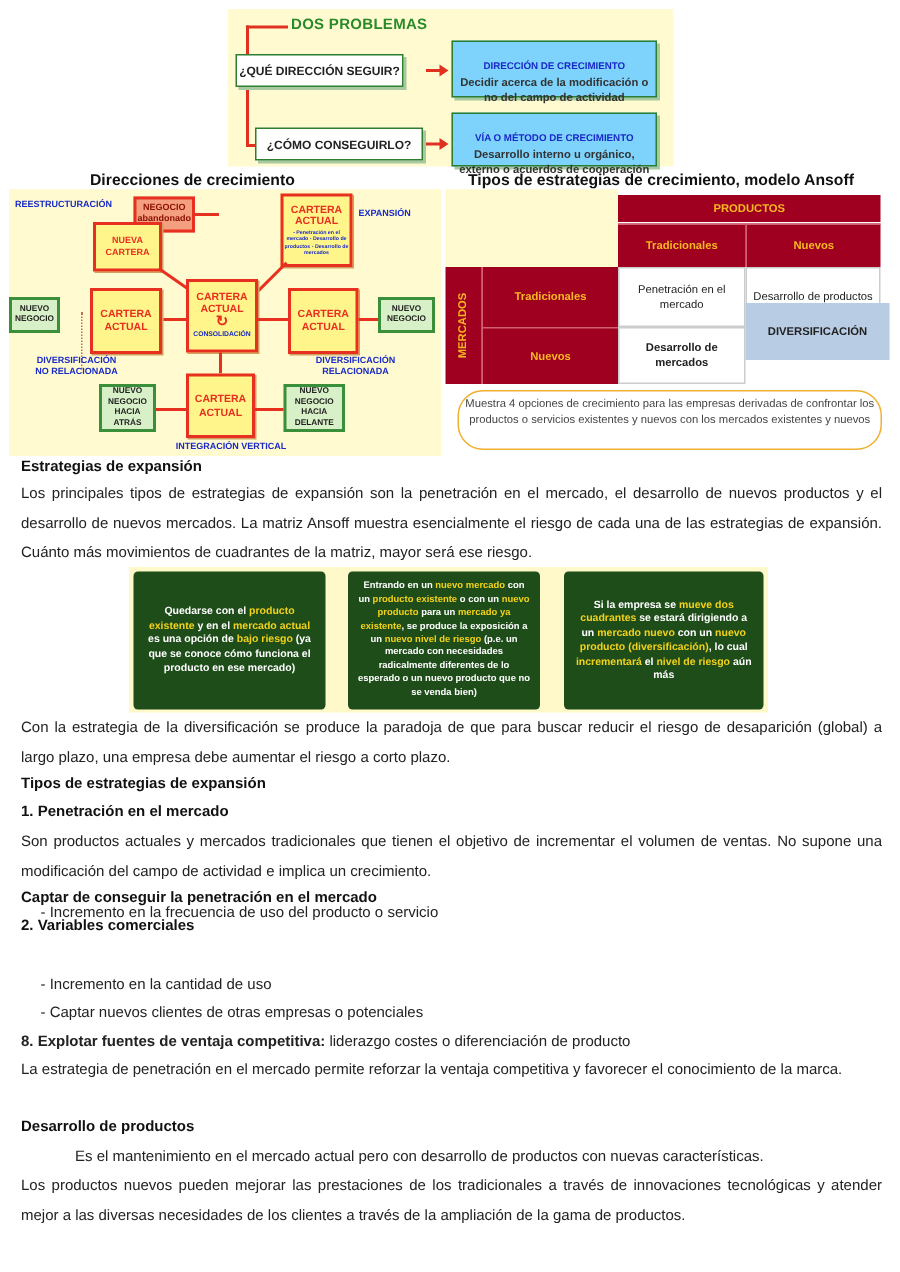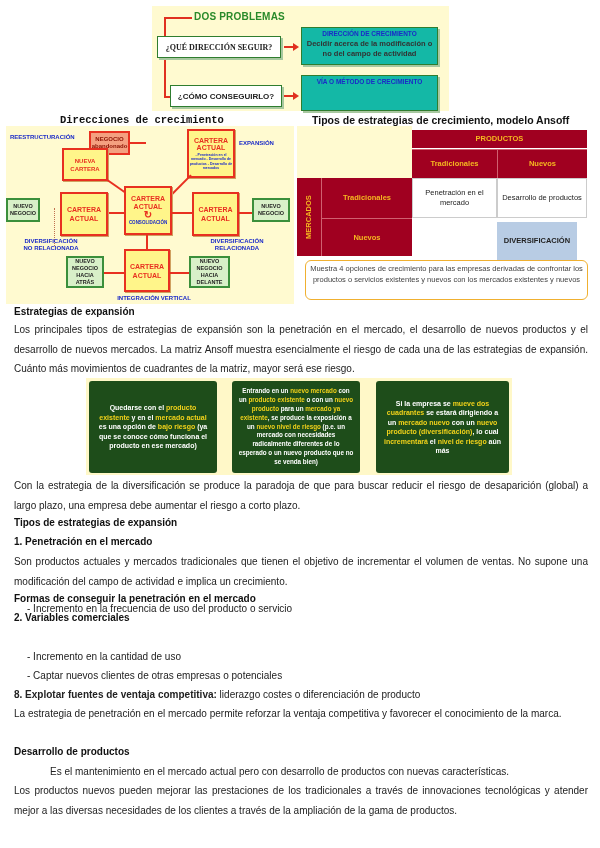--- a/index.html
+++ b/index.html
@@ -6,22 +6,22 @@
   body { width: 600px; height: 848px; position: relative; overflow: hidden;
          font-family: "Liberation Sans", sans-serif; color: #222; }
   .abs { position: absolute; box-sizing: border-box; }
 
   
   .dp { left: 152px; top: 6px; width: 297px; height: 105px; background: #fffad0; }
   .dp-title { left: 42px; top: 5px; font-size: 10px; font-weight: bold; color: #2a8a2a; letter-spacing: 0.2px; }
   .dp-line { background: #e03020; }
   .dp-q { background: #fff; border: 1.5px solid #2f7d2f; box-shadow: 2px 2px 0 #a8c8a0;
           font-size: 8px; font-weight: bold; color: #222; display: flex; align-items: center; justify-content: center; }
-  .dp-a { background: #14b8a6; border: 1.5px solid #2f7d2f; box-shadow: 2px 2px 0 #a8c8a0;
-          text-align: center; font-size: 7.5px; font-weight: bold; color: #333; line-height: 10px; padding-top: 1px; }
+  .dp-a { background: #7dd3fc; border: 1.5px solid #2f7d2f; box-shadow: 2px 2px 0 #a8c8a0;
+          text-align: center; font-size: 7.5px; font-weight: bold; color: #333; line-height: 10px; padding-top: 12px; }
   .dp-a .hd { color: #1a2ac8; font-size: 6.5px; display: block; }
   .arrow-r { width: 0; height: 0; border-top: 4px solid transparent; border-bottom: 4px solid transparent; border-left: 6px solid #e03020; }
 
   
   .cap { font-size: 10.5px; font-weight: bold; color: #111; }
 
   
   .dg { left: 6px; top: 126px; width: 288px; height: 178px; background: #fffad0; }
   .bl { font-size: 6px; font-weight: bold; color: #1a2ac8; text-align: center; line-height: 7px; }
   .ybox { background: #fff58a; border: 2px solid #e83020; color: #e83020; font-weight: bold; text-align: center;
@@ -32,21 +32,21 @@
           display: flex; align-items: center; justify-content: center; line-height: 7px; }
   .rl { background: #e83020; }
 
   
   .mx { left: 297px; top: 126px; width: 290px; height: 130px; }
   .mx .c { position: absolute; box-sizing: border-box; display: flex; align-items: center; justify-content: center;
            text-align: center; font-size: 7.5px; line-height: 10px; }
   .maroon { background: #a00020; color: #f5b820; font-weight: bold; }
   .white { background: #fff; color: #222; border: 1px solid #ccc; }
   .blue { background: #b8cce4; color: #222; font-weight: bold; }
-  .mx-note { left: 305px; top: 260px; width: 283px; height: 40px; border: 1.5px solid #f0b030; border-radius: 6px;
+  .mx-note { left: 305px; top: 260px; width: 283px; height: 40px; border: 1.5px solid #f0b030; border-radius: 17px;
              background: #fff; font-size: 7.5px; color: #444; text-align: center; line-height: 10.5px; padding-top: 3px; }
 
   
   .h { font-size: 10px; font-weight: bold; color: #111; }
   .p { font-size: 10px; color: #222; line-height: 19.5px; text-align: justify; }
   .li { font-size: 10px; color: #222; }
 
   
   .gc { background: #1e4d1a; color: #fff; font-size: 7px; font-weight: bold; text-align: center;
         line-height: 9.5px; display: flex; align-items: center; justify-content: center; padding: 4px 6px; border-radius: 3px; }
@@ -56,37 +56,38 @@
 </head>
 <body>
 
 <div class="abs dp">
   <div class="abs dp-title">DOS PROBLEMAS</div>
   <div class="abs dp-line" style="left:12px;top:11px;width:28px;height:1.5px;"></div>
   <div class="abs dp-line" style="left:12px;top:11px;width:1.5px;height:80px;"></div>
   <div class="abs dp-line" style="left:12px;top:40px;width:6px;height:1.5px;"></div>
   <div class="abs dp-line" style="left:12px;top:90px;width:6px;height:1.5px;"></div>
 
-  <div class="abs dp-q" style="left:5px;top:30px;width:124px;height:22px;font-family:Liberation Serif, serif;">¿QUÉ DIRECCIÓN SEGUIR?</div>
+  <div class="abs dp-q" style="left:5px;top:30px;width:112px;height:22px;">¿QUÉ DIRECCIÓN SEGUIR?</div>
   <div class="abs dp-line" style="left:132px;top:40px;width:10px;height:2px;"></div>
   <div class="abs arrow-r" style="left:141px;top:37px;"></div>
   <div class="abs dp-a" style="left:149px;top:21px;width:137px;height:38px;">
     <span class="hd">DIRECCIÓN DE CRECIMIENTO</span>
     <span>Decidir acerca de la modificación o no del campo de actividad</span>
   </div>
 
   <div class="abs dp-q" style="left:18px;top:79px;width:112px;height:22px;">¿CÓMO CONSEGUIRLO?</div>
   <div class="abs dp-line" style="left:132px;top:89px;width:10px;height:2px;"></div>
   <div class="abs arrow-r" style="left:141px;top:86px;"></div>
   <div class="abs dp-a" style="left:149px;top:69px;width:137px;height:36px;">
     <span class="hd">VÍA O MÉTODO DE CRECIMIENTO</span>
+    <span>Desarrollo interno u orgánico, externo o acuerdos de cooperación</span>
   </div>
 </div>
 
-<div class="abs cap" style="left:60px;top:114px;font-family:Liberation Mono, monospace;">Direcciones de crecimiento</div>
+<div class="abs cap" style="left:60px;top:114px;">Direcciones de crecimiento</div>
 <div class="abs cap" style="left:312px;top:114px;">Tipos de estrategias de crecimiento, modelo Ansoff</div>
 
 <div class="abs dg">
   <div class="abs bl" style="left:4px;top:8px;">REESTRUCTURACIÓN</div>
   <div class="abs bl" style="left:233px;top:14px;">EXPANSIÓN</div>
 
   <div class="abs pbox" style="left:83px;top:5px;width:41px;height:24px;">NEGOCIO abandonado</div>
   <div class="abs rl" style="left:124px;top:16px;width:16px;height:1.5px;"></div>
 
   <div class="abs ybox" style="left:56px;top:22px;width:46px;height:33px;font-size:6px;line-height:8px;">NUEVA CARTERA</div>
@@ -137,21 +138,22 @@
   <div class="c maroon" style="left:200px;top:23px;width:90px;height:29px;border-top:1px solid #d06070;border-left:1px solid #d06070;">Nuevos</div>
 
   <div class="c maroon" style="left:0;top:52px;width:24px;height:78px;">
     <span style="transform:rotate(-90deg);white-space:nowrap;display:block;">MERCADOS</span>
   </div>
   <div class="c maroon" style="left:24px;top:52px;width:91px;height:40px;border-left:1px solid #d06070;">Tradicionales</div>
   <div class="c maroon" style="left:24px;top:92px;width:91px;height:38px;border-left:1px solid #d06070;border-top:1px solid #d06070;">Nuevos</div>
 
   <div class="c white" style="left:115px;top:52px;width:85px;height:40px;">Penetración en el mercado</div>
   <div class="c white" style="left:200px;top:52px;width:90px;height:40px;">Desarrollo de productos</div>
-  <div class="c blue" style="left:200px;top:96px;width:80px;height:38px;">DIVERSIFICACIÓN</div>
+  <div class="c white" style="left:115px;top:92px;width:85px;height:38px;font-weight:bold;">Desarrollo de mercados</div>
+  <div class="c blue" style="left:200px;top:76px;width:96px;height:38px;">DIVERSIFICACIÓN</div>
 </div>
 <div class="abs mx-note">Muestra 4 opciones de crecimiento para las empresas derivadas de confrontar los productos o servicios existentes y nuevos con los mercados existentes y nuevos</div>
 
 <div class="abs h" style="left:14px;top:306px;">Estrategias de expansión</div>
 <div class="abs p" style="left:14px;top:320px;width:574px;">Los principales tipos de estrategias de expansión son la penetración en el mercado, el desarrollo de nuevos productos y el desarrollo de nuevos mercados. La matriz Ansoff muestra esencialmente el riesgo de cada una de las estrategias de expansión. Cuánto más movimientos de cuadrantes de la matriz, mayor será ese riesgo.</div>
 
 <div class="abs gc-bg"></div>
 <div class="abs gc" style="left:89px;top:381px;width:128px;height:92px;">
   <span>
     <span>Quedarse con el </span><span class="y">producto existente</span><span> y en el </span><span class="y">mercado actual</span><span> es una opción de </span><span class="y">bajo riesgo</span><span> (ya que se conoce cómo funciona el producto en ese mercado)</span>
@@ -165,21 +167,21 @@
 <div class="abs gc" style="left:376px;top:381px;width:133px;height:92px;">
   <span>
     <span>Si la empresa se </span><span class="y">mueve dos cuadrantes</span><span> se estará dirigiendo a un </span><span class="y">mercado nuevo</span><span> con un </span><span class="y">nuevo producto (diversificación)</span><span>, lo cual </span><span class="y">incrementará</span><span> el </span><span class="y">nivel de riesgo</span><span> aún más</span>
   </span>
 </div>
 
 <div class="abs p" style="left:14px;top:476px;width:574px;">Con la estrategia de la diversificación se produce la paradoja de que para buscar reducir el riesgo de desaparición (global) a largo plazo, una empresa debe aumentar el riesgo a corto plazo.</div>
 <div class="abs h" style="left:14px;top:517px;">Tipos de estrategias de expansión</div>
 <div class="abs h" style="left:14px;top:536px;">1. Penetración en el mercado</div>
 <div class="abs p" style="left:14px;top:552px;width:574px;">Son productos actuales y mercados tradicionales que tienen el objetivo de incrementar el volumen de ventas. No supone una modificación del campo de actividad e implica un crecimiento.</div>
-<div class="abs h" style="left:14px;top:593px;">Formas de conseguir la penetración en el mercado</div>
+<div class="abs h" style="left:14px;top:593px;">Captar de conseguir la penetración en el mercado</div>
 <div class="abs h" style="left:14px;top:612px;">2. Variables comerciales</div>
 <div class="abs li" style="left:27px;top:603px;">- Incremento en la frecuencia de uso del producto o servicio</div>
 <div class="abs li" style="left:27px;top:651px;">- Incremento en la cantidad de uso</div>
 <div class="abs li" style="left:27px;top:670px;">- Captar nuevos clientes de otras empresas o potenciales</div>
 <div class="abs li" style="left:14px;top:689px;">
   <b>8. Explotar fuentes de ventaja competitiva:</b><span> liderazgo costes o diferenciación de producto</span>
 </div>
 <div class="abs p" style="left:14px;top:704px;width:574px;">La estrategia de penetración en el mercado permite reforzar la ventaja competitiva y favorecer el conocimiento de la marca.</div>
 <div class="abs h" style="left:14px;top:746px;">Desarrollo de productos</div>
 <div class="abs p" style="left:14px;top:762px;width:574px;padding-left:36px;">Es el mantenimiento en el mercado actual pero con desarrollo de productos con nuevas características.</div>

